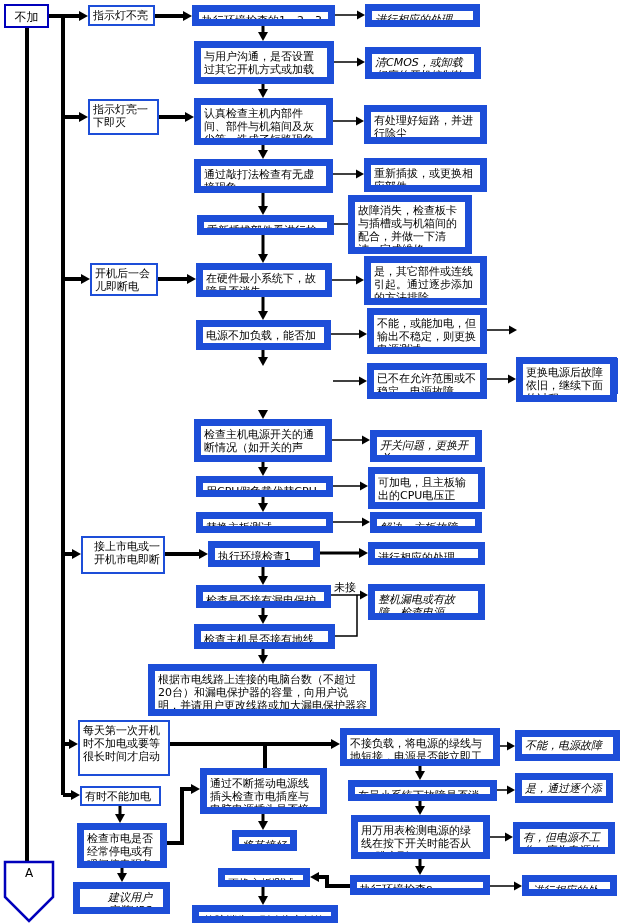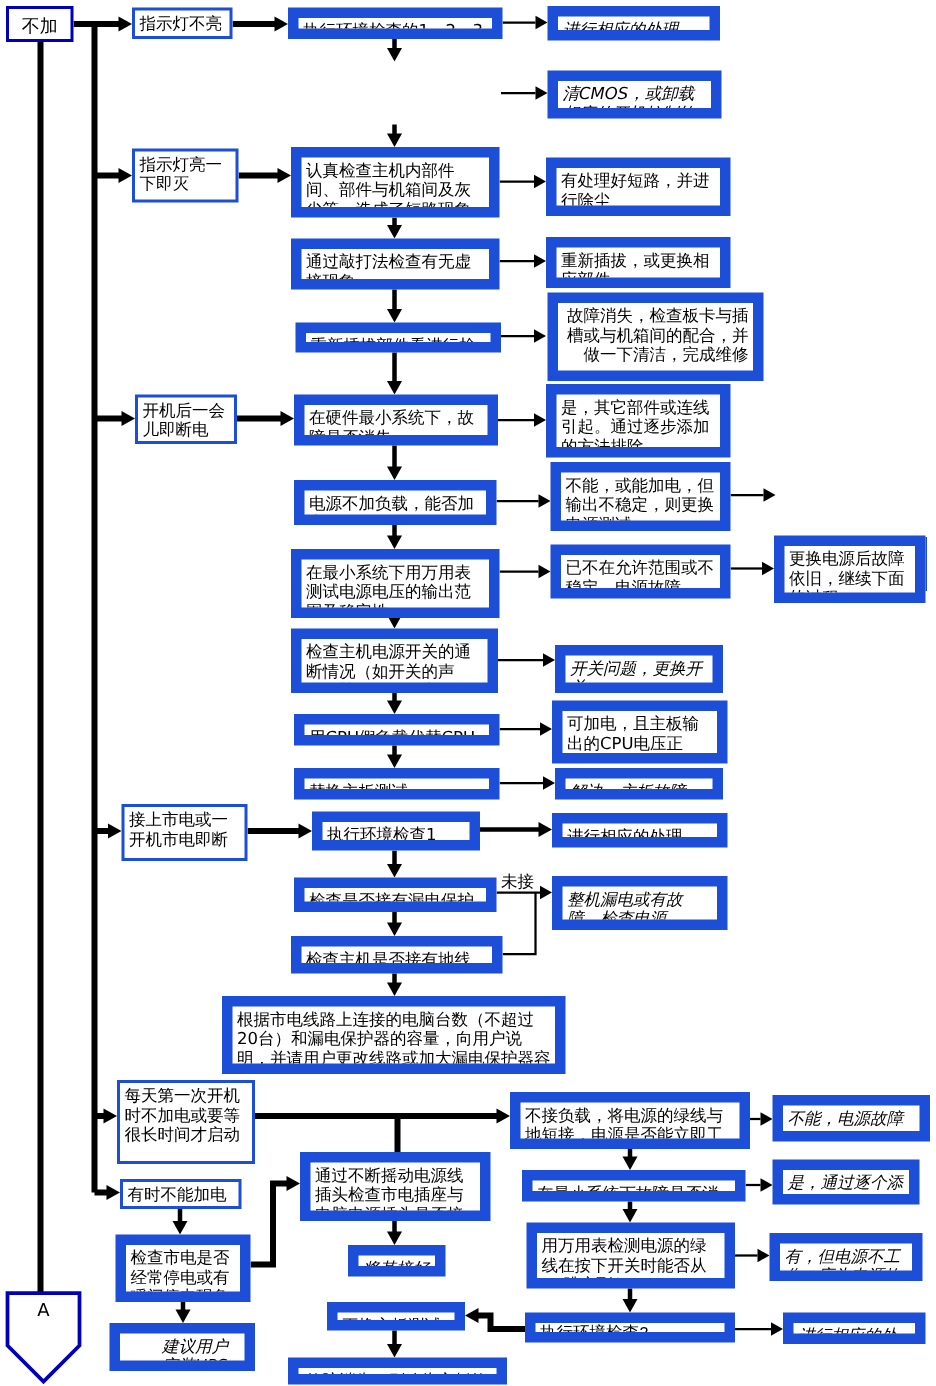--- a/index.html
+++ b/index.html
@@ -145,44 +145,44 @@
   <polygon points="5,862 53,862 53,897 29,921 5,897" fill="#ffffff" stroke="#0000bb" stroke-width="2.5"></polygon>
 </svg>
 
 <div class="bx blue" style="left:4px;top:4px;width:45px;height:24px;">不加电</div>
 <div class="aTxt" style="left:5px;top:866px;width:48px;">A</div>
 <div class="lbl" style="left:334px;top:581px;">未接</div>
 
 <div class="bx bd" style="left:88px;top:5px;width:67px;height:21px;">指示灯不亮</div>
 <div class="bx bd" style="left:88px;top:99px;width:71px;height:36px;">指示灯亮一下即灭</div>
 <div class="bx bd" style="left:90px;top:263px;width:68px;height:33px;">开机后一会儿即断电</div>
-<div class="bx bd" style="left:81px;top:536px;width:84px;height:38px;">接上市电或一开机市电即断</div>
+<div class="bx bd" style="left:81px;top:536px;width:84px;height:38px;text-align:right;">接上市电或一开机市电即断</div>
 <div class="bx bd" style="left:78px;top:720px;width:92px;height:56px;">每天第一次开机时不加电或要等很长时间才启动</div>
 <div class="bx bd" style="left:80px;top:786px;width:81px;height:20px;">有时不能加电</div>
 
 <div class="bx" style="left:192px;top:5px;width:143px;height:21px;">执行环境检查的1、2、3</div>
+<div class="bx" style="left:194px;top:41px;width:140px;height:43px;">与用户沟通，是否设置过其它开机方式或加载了开机控制软件</div>
 <div class="bx" style="left:194px;top:98px;width:139px;height:47px;">认真检查主机内部件间、部件与机箱间及灰尘等，造成了短路现象</div>
 <div class="bx" style="left:194px;top:159px;width:139px;height:34px;">通过敲打法检查有无虚接现象</div>
 <div class="bx" style="left:197px;top:215px;width:137px;height:20px;">重新插拔部件看进行检查</div>
 <div class="bx" style="left:196px;top:263px;width:136px;height:34px;">在硬件最小系统下，故障是否消失</div>
 <div class="bx" style="left:196px;top:320px;width:135px;height:30px;">电源不加负载，能否加电</div>
-<div class="bx" style="left:194px;top:366px;width:139px;height:46px;">在最小系统下用万用表测试电源电压的输出范围及稳定性</div>
 <div class="bx" style="left:194px;top:419px;width:138px;height:43px;">检查主机电源开关的通断情况（如开关的声响、按钮是否正常回位等）</div>
 <div class="bx" style="left:196px;top:476px;width:137px;height:21px;">用CPU假负载代替CPU测试</div>
 <div class="bx" style="left:196px;top:512px;width:137px;height:21px;">替换主板测试</div>
 <div class="bx" style="left:208px;top:541px;width:112px;height:26px;">执行环境检查1</div>
 <div class="bx" style="left:196px;top:585px;width:135px;height:23px;">检查是否接有漏电保护器</div>
 <div class="bx" style="left:194px;top:624px;width:141px;height:25px;">检查主机是否接有地线</div>
 <div class="bx" style="left:148px;top:664px;width:229px;height:52px;">根据市电线路上连接的电脑台数（不超过20台）和漏电保护器的容量，向用户说明，并请用户更改线路或加大漏电保护器容量</div>
 
 <div class="bx it" style="left:365px;top:4px;width:115px;height:23px;">进行相应的处理</div>
 <div class="bx it" style="left:365px;top:47px;width:116px;height:32px;">清CMOS，或卸载相应的开机控制软件</div>
 <div class="bx" style="left:364px;top:105px;width:123px;height:39px;">有处理好短路，并进行除尘</div>
 <div class="bx" style="left:364px;top:158px;width:123px;height:34px;">重新插拔，或更换相应部件</div>
-<div class="bx" style="left:365px;top:195px;width:144px;height:59px;text-align:right;">故障消失，检查板卡与插槽或与机箱间的配合，并做一下清洁，完成维修</div>
+<div class="bx" style="left:348px;top:195px;width:124px;height:59px;">故障消失，检查板卡与插槽或与机箱间的配合，并做一下清洁，完成维修</div>
 <div class="bx" style="left:364px;top:256px;width:123px;height:49px;">是，其它部件或连线引起。通过逐步添加的方法排除</div>
 <div class="bx" style="left:367px;top:308px;width:120px;height:46px;">不能，或能加电，但输出不稳定，则更换电源测试</div>
 <div class="bx" style="left:367px;top:363px;width:120px;height:36px;">已不在允许范围或不稳定，电源故障</div>
 <div class="bx it" style="left:370px;top:430px;width:112px;height:32px;">开关问题，更换开关</div>
 <div class="bx" style="left:368px;top:467px;width:117px;height:42px;">可加电，且主板输出的CPU电压正常，则为CPU故障</div>
 <div class="bx it" style="left:370px;top:512px;width:112px;height:21px;">解决，主板故障</div>
 <div class="bx" style="left:368px;top:542px;width:117px;height:23px;">进行相应的处理</div>
 <div class="bx it" style="left:368px;top:584px;width:117px;height:36px;">整机漏电或有故障，检查电源</div>
 
 <div class="bx it" style="left:517px;top:313px;width:101px;height:36px;margin-top:45px;">故障消失，电源故障</div>

